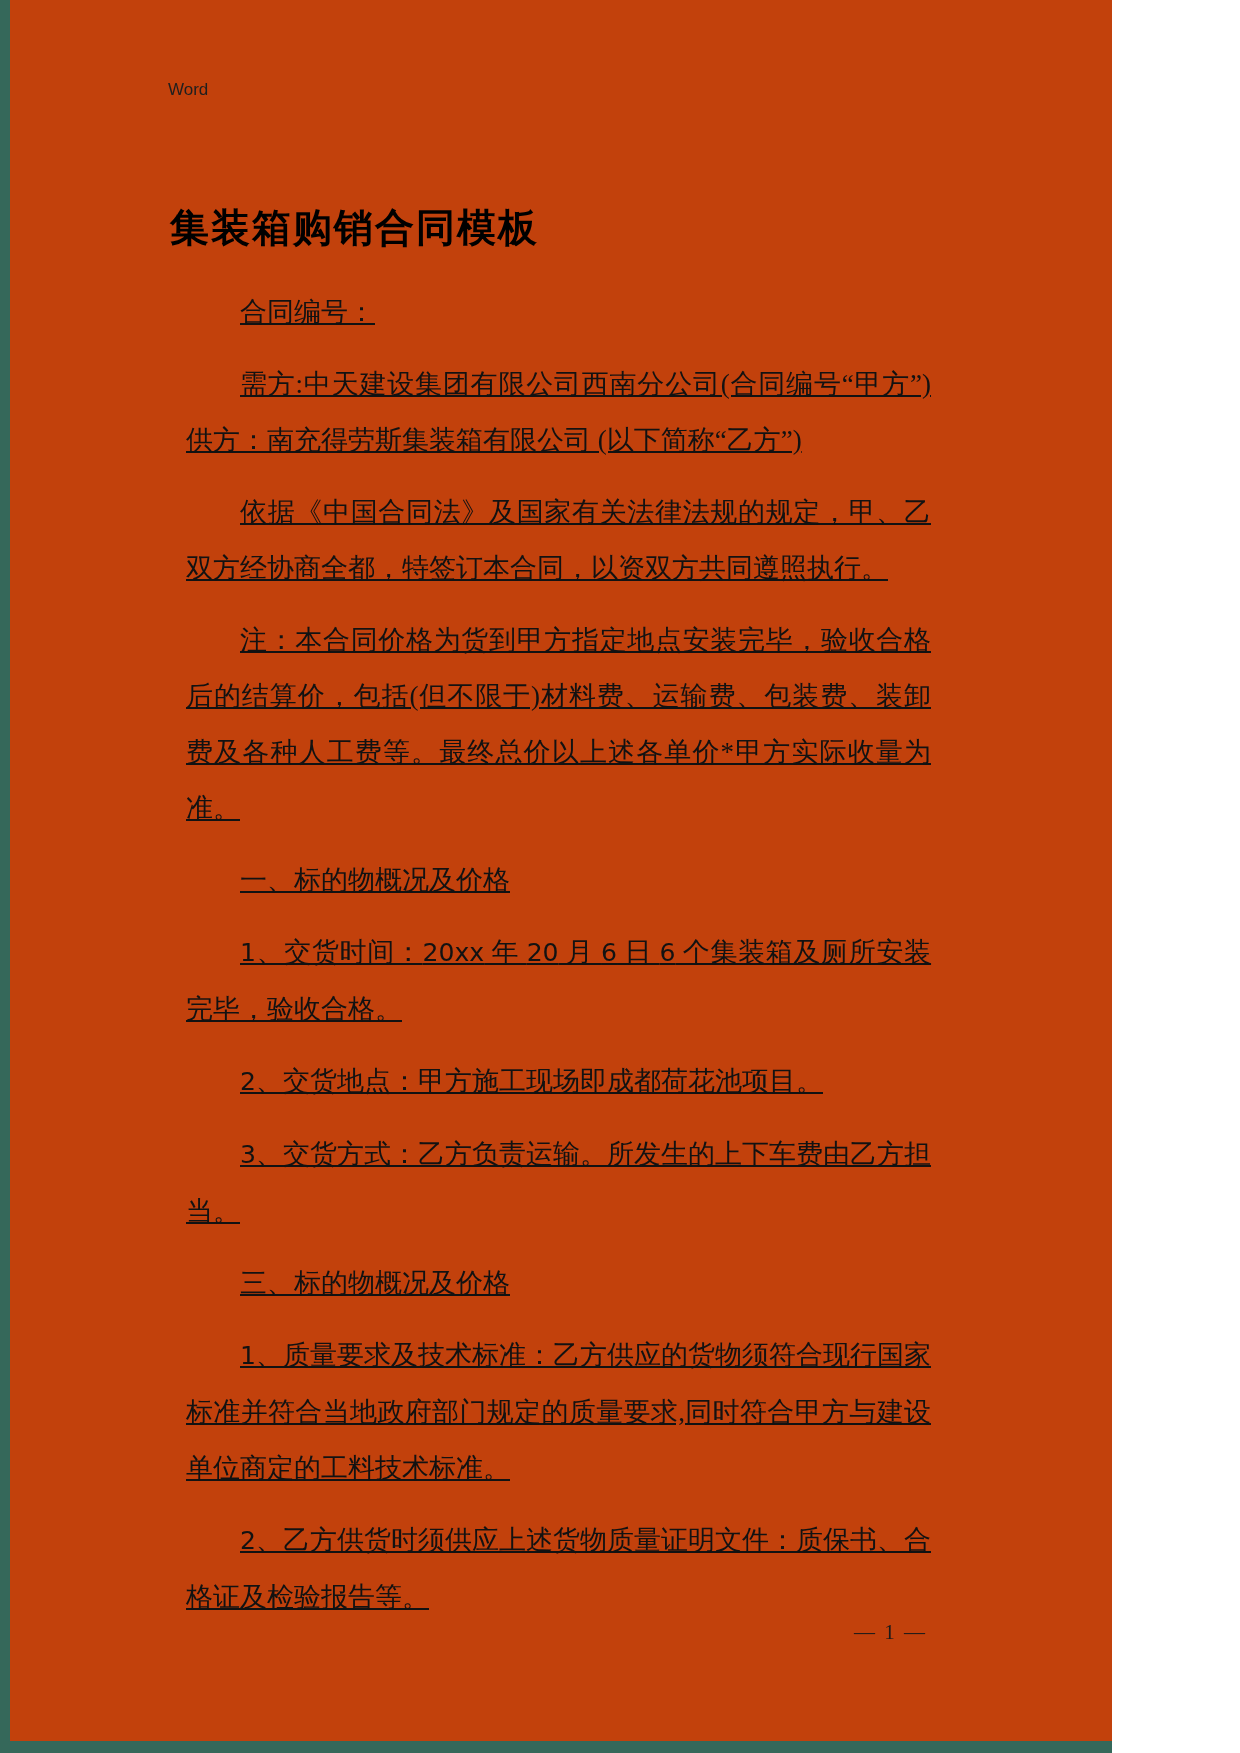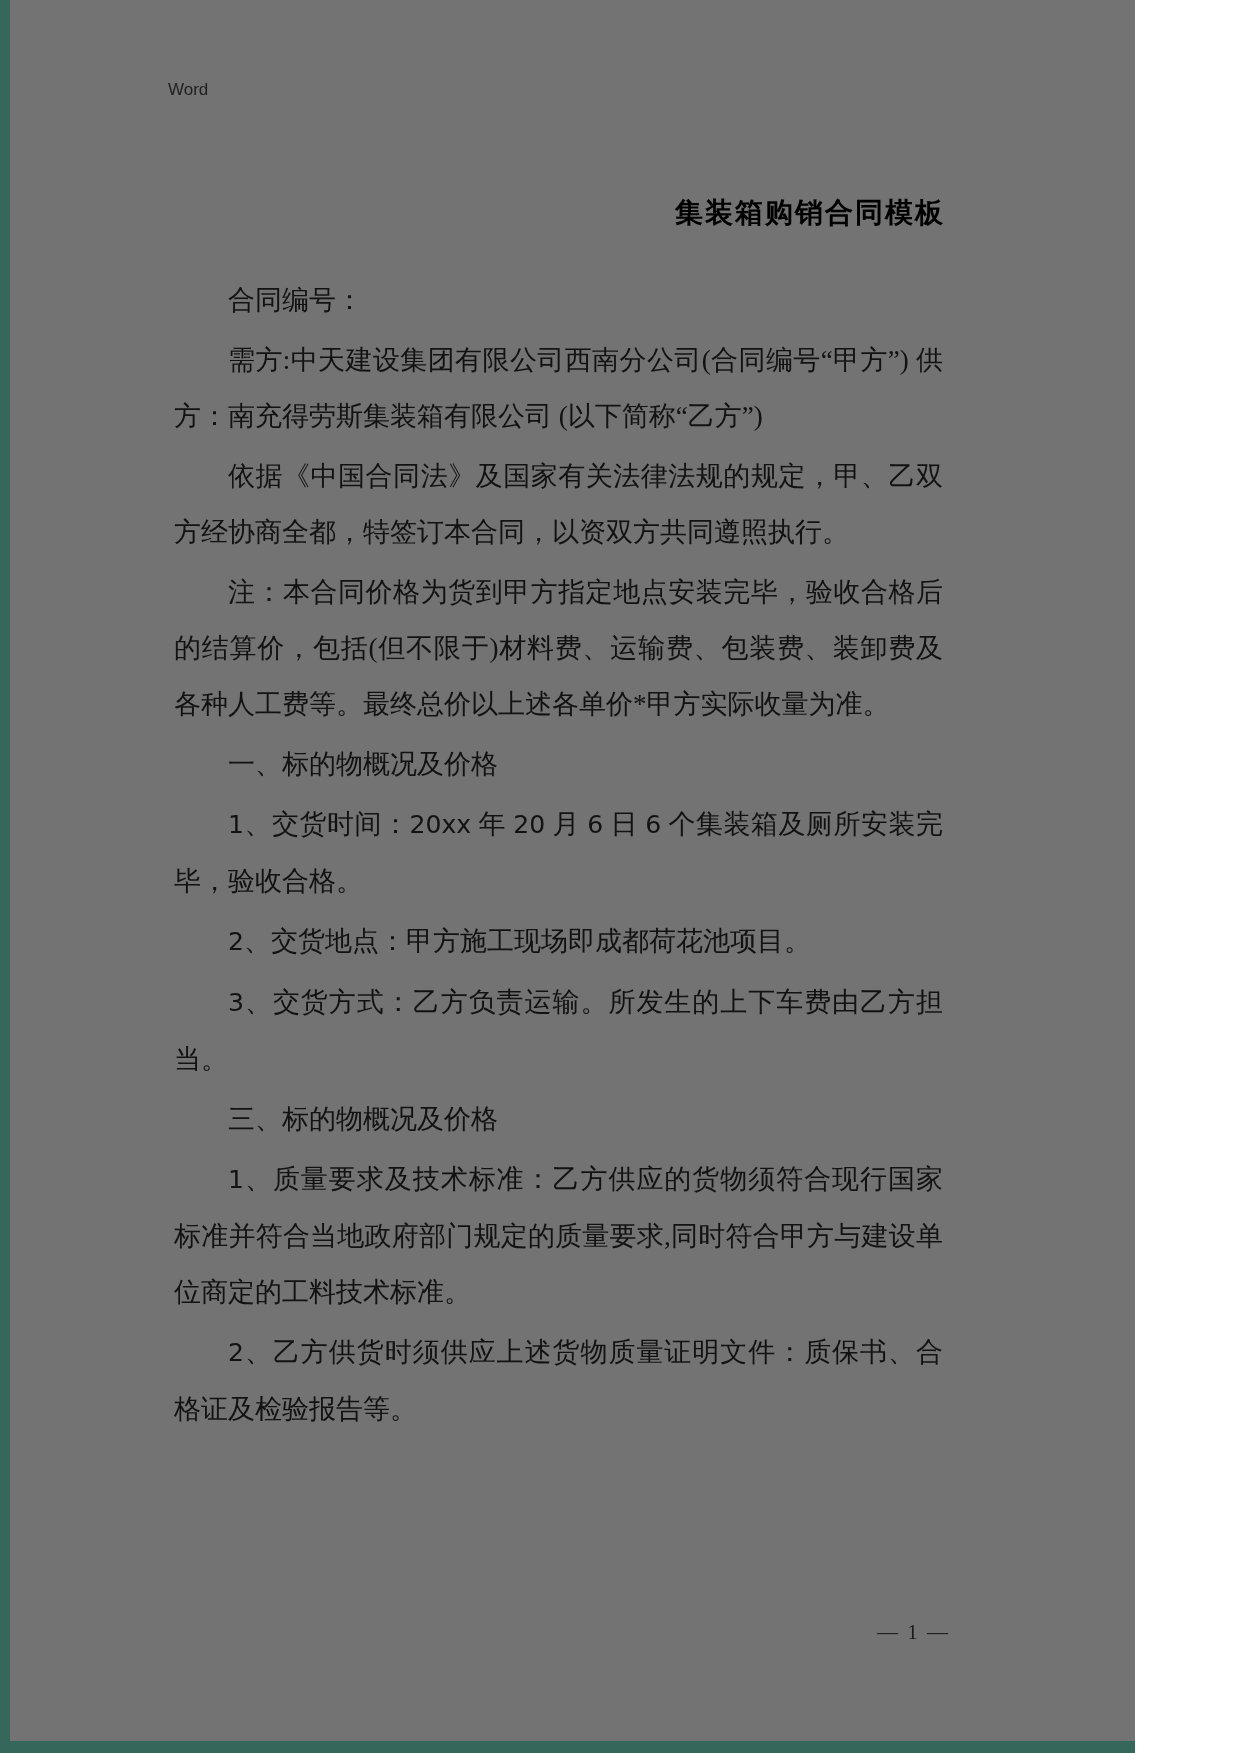--- a/index.html
+++ b/index.html
@@ -5,23 +5,22 @@
   html, body {
     margin: 0;
     padding: 0;
     background: #ffffff;
     font-family: "Liberation Serif", "DejaVu Serif", serif;
   }
   .page {
     position: relative;
     width: 1112px;
     height: 1753px;
-    background: #737373;
+    background: #c2410c;
     overflow: hidden;
-    padding-left: 23px;
   }
   .edge-left {
     position: absolute;
     left: 0; top: 0;
     width: 10px; height: 100%;
     background: var(--accent, #35685a);
   }
   .edge-bottom {
     position: absolute;
     left: 0; bottom: 0;
@@ -32,40 +31,41 @@
     position: absolute;
     left: 168px; top: 80px;
     font-family: "Liberation Sans", "DejaVu Sans", sans-serif;
     font-size: 17px;
     color: #1f1f1f;
   }
   .doc-title {
     position: absolute;
     left: 170px; top: 175px;
     width: 775px;
-    text-align: right;
-    font-size: 28px;
+    text-align: left;
+    font-size: 39px;
     font-weight: bold;
     color: #000000;
     letter-spacing: 2px;
     font-family: "Liberation Serif", "DejaVu Serif", serif;
   }
   .doc-body {
     position: absolute;
     left: 170px; top: 268px;
     width: 777px;
     font-size: 27px;
     color: #121212;
     line-height: 56px;
   }
   .doc-body p {
-    margin: 4px;
+    margin: 16px;
     text-indent: 2em;
     text-align: justify;
     text-justify: inter-ideograph;
+    text-decoration: underline;
   }
   .doc-body .num {
     font-family: "DejaVu Sans", "Liberation Sans", sans-serif;
     font-size: 0.93em;
   }
   .page-number {
     position: absolute;
     top: 1620px;
     right: 185px;
     font-size: 21px;

